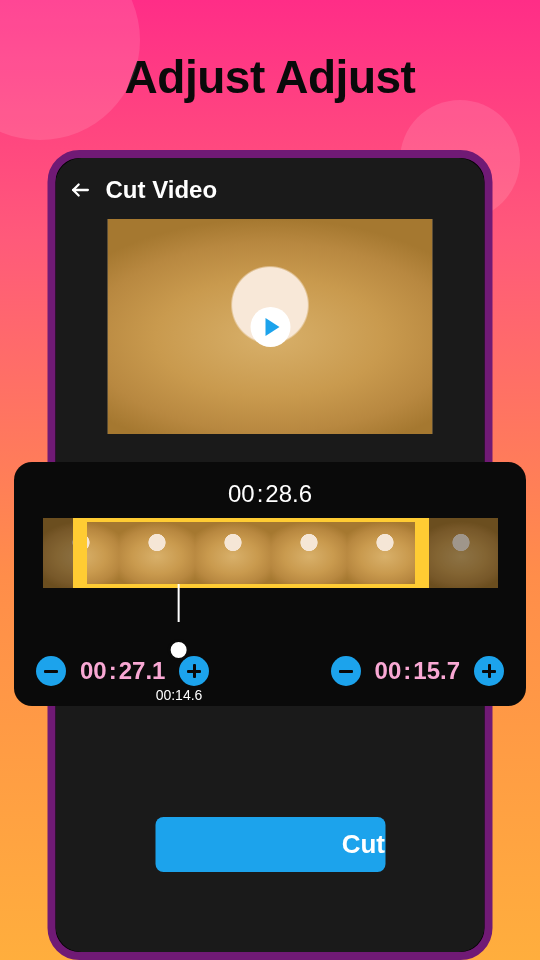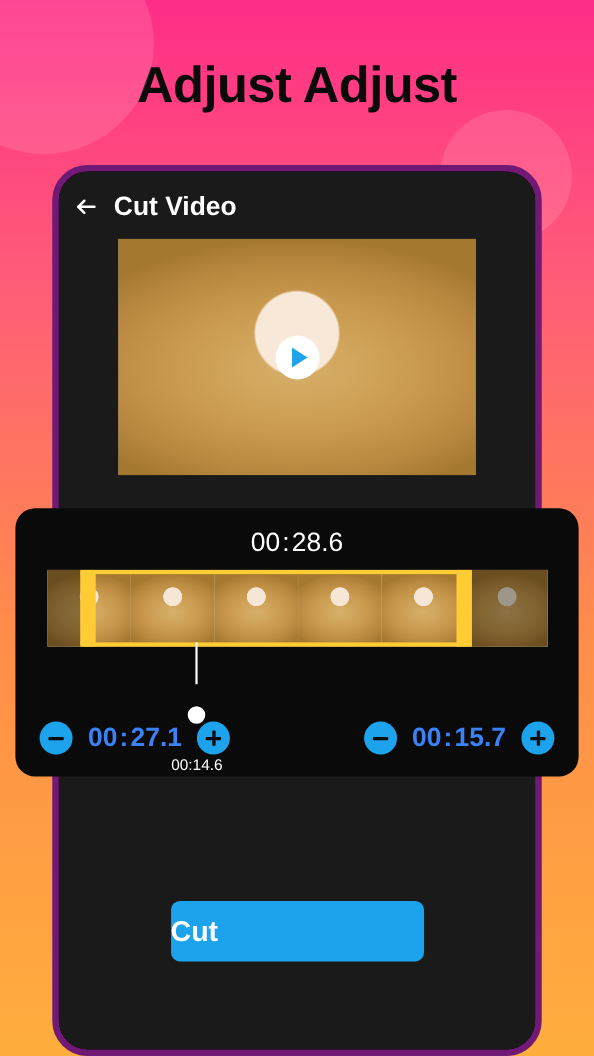--- a/index.html
+++ b/index.html
@@ -27,21 +27,21 @@
 
   .phone-frame {
     position: absolute;
     top: 150px;
     left: 50%;
     transform: translateX(-50%);
     width: 445px;
     height: 810px;
     background: #000;
     border-radius: 32px;
-    border: 6px solid #701a75;
+    border: 8px solid #701a75;
     overflow: hidden;
   }
   .phone-inner {
     width: 100%; height: 100%;
     background: #1a1a1a;
     border-radius: 26px;
     position: relative;
   }
 
   .app-header {
@@ -95,21 +95,21 @@
     position: absolute;
     bottom: 80px;
     left: 50%;
     transform: translateX(-50%);
     width: 230px;
     height: 55px;
     background: #1ca3ec;
     border-radius: 8px;
     display: flex;
     align-items: center;
-    justify-content: flex-start;
+    justify-content: flex-end;
     color: #fff;
     font-size: 26px;
     font-weight: 700;
   }
 
   
   .trim-panel {
     position: absolute;
     top: 462px;
     left: 50%;
@@ -208,21 +208,21 @@
     display: flex;
     align-items: center;
     justify-content: center;
   }
   .round-btn .h { width: 14px; height: 3px; background: #0a0a0a; border-radius: 1px; }
   .round-btn .v { width: 3px; height: 14px; background: #0a0a0a; border-radius: 1px; position: absolute; }
   .round-btn.plus { position: relative; }
   .time-val {
     font-size: 24px;
     font-weight: 700;
-    color: #3b82f6;
+    color: #f9a8d4;
   }
   .time-val .sep { margin: 0 2px; }
 </style>
 </head>
 <body>
 
 <div class="bg-circle bg-c1"></div>
 <div class="bg-circle bg-c2"></div>
 
 <h1 class="promo-title">Adjust Adjust</h1>

